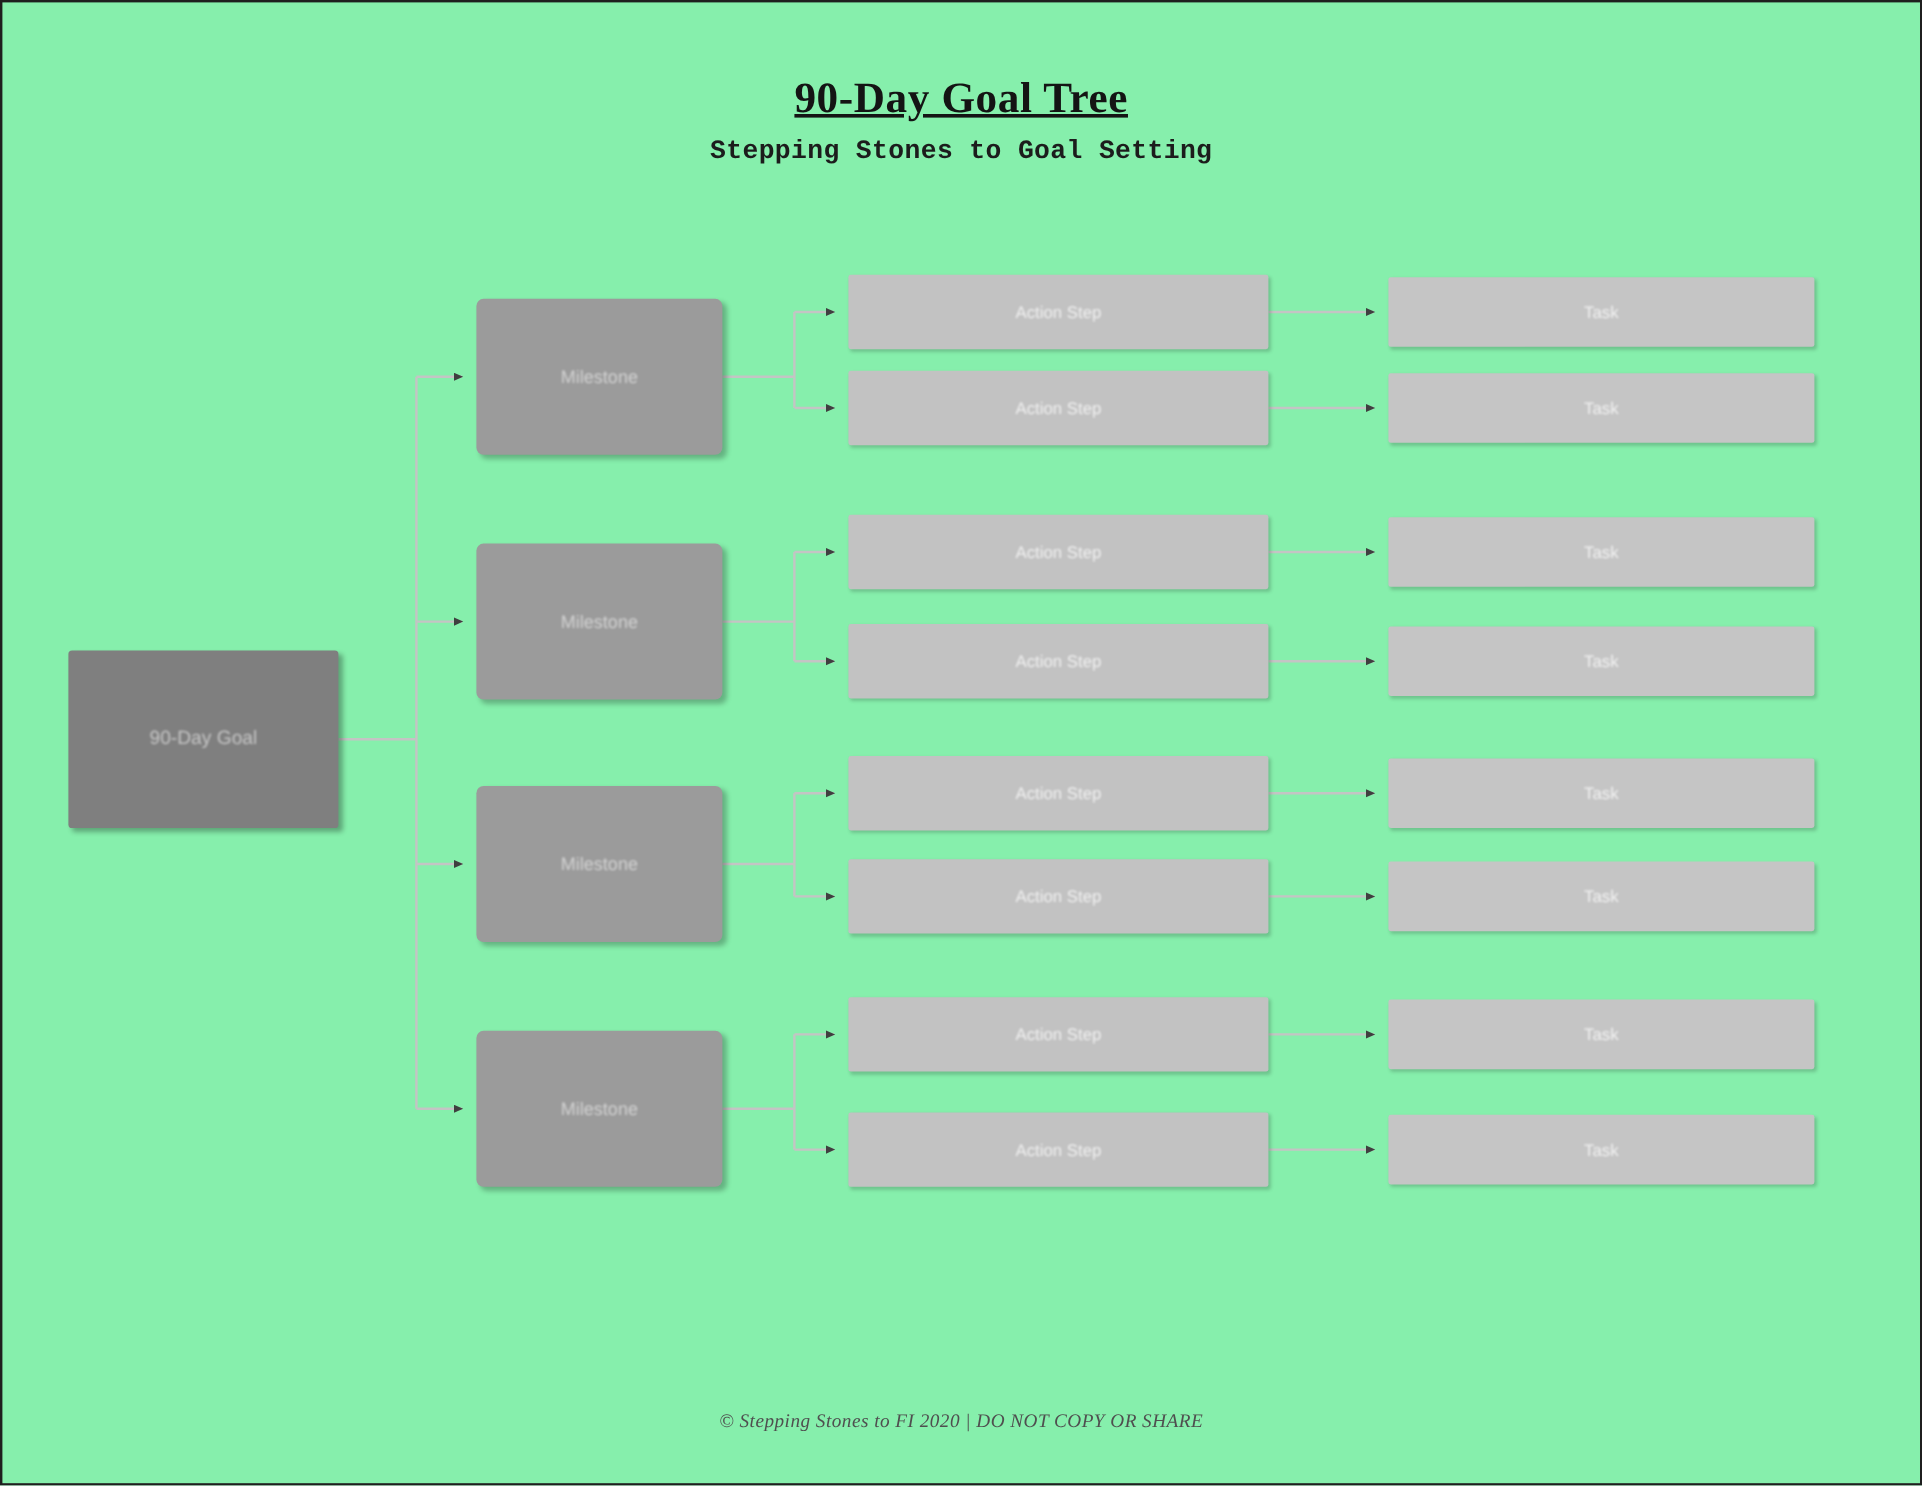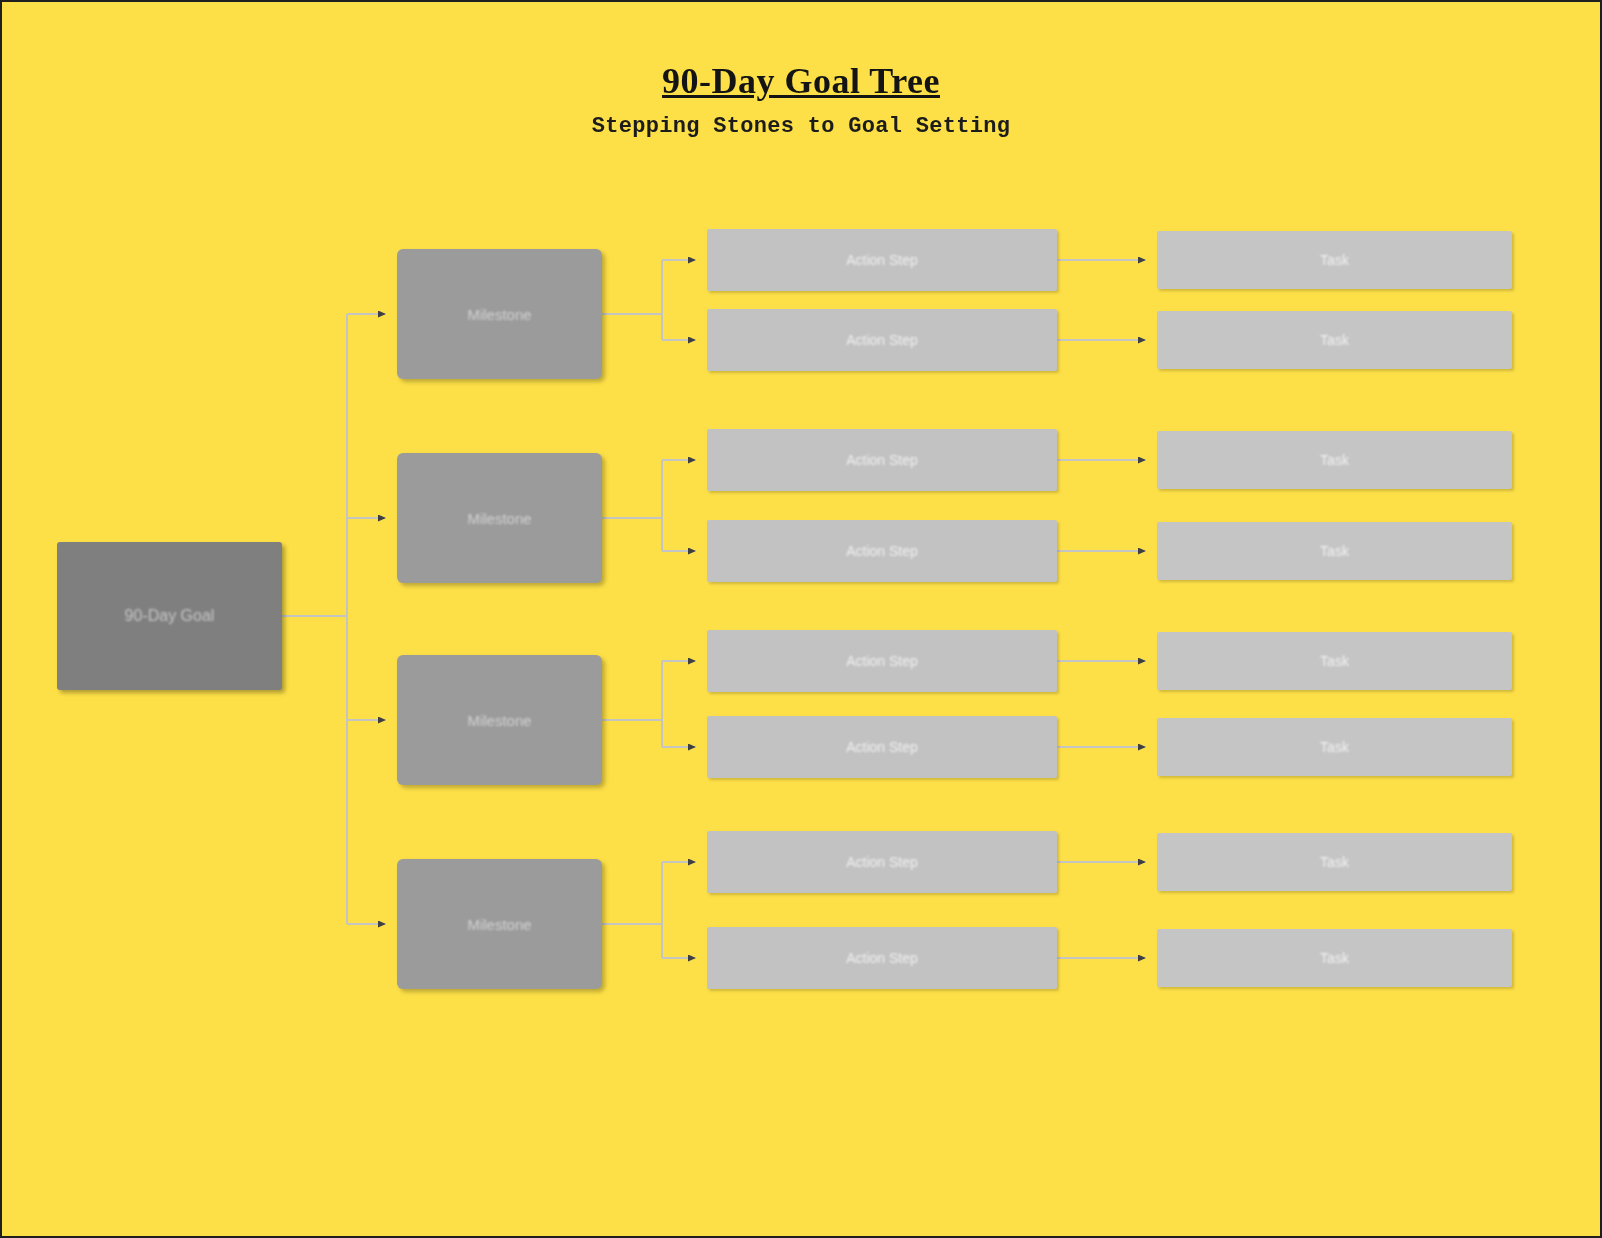--- a/index.html
+++ b/index.html
@@ -1,20 +1,20 @@
 <!DOCTYPE html>
 <html><head>
 <meta charset="utf-8">
 <style>
   html, body { margin: 0; padding: 0; background: #e8e8e8; }
   .page {
     position: relative;
     width: 1602px;
     height: 1238px;
-    background: #fde047;
+    background: #86efac;
     border: 2px solid #1f1f1f;
     box-sizing: border-box;
     overflow: hidden;
     font-family: "Liberation Serif", serif;
   }
   .header { position: absolute; top: 58px; left: 0; width: 100%; text-align: center; }
   .title {
     font-size: 36px;
     font-weight: bold;
     color: #141414;
@@ -224,14 +224,15 @@
   <div class="node task-box task-6">
     <span>Task</span>
   </div>
   <div class="node task-box task-7">
     <span>Task</span>
   </div>
   <div class="node task-box task-8">
     <span>Task</span>
   </div>
 
+  <div class="footer">© Stepping Stones to FI 2020  |  DO NOT COPY OR SHARE</div>
 
 </div>
 
 </body></html>

